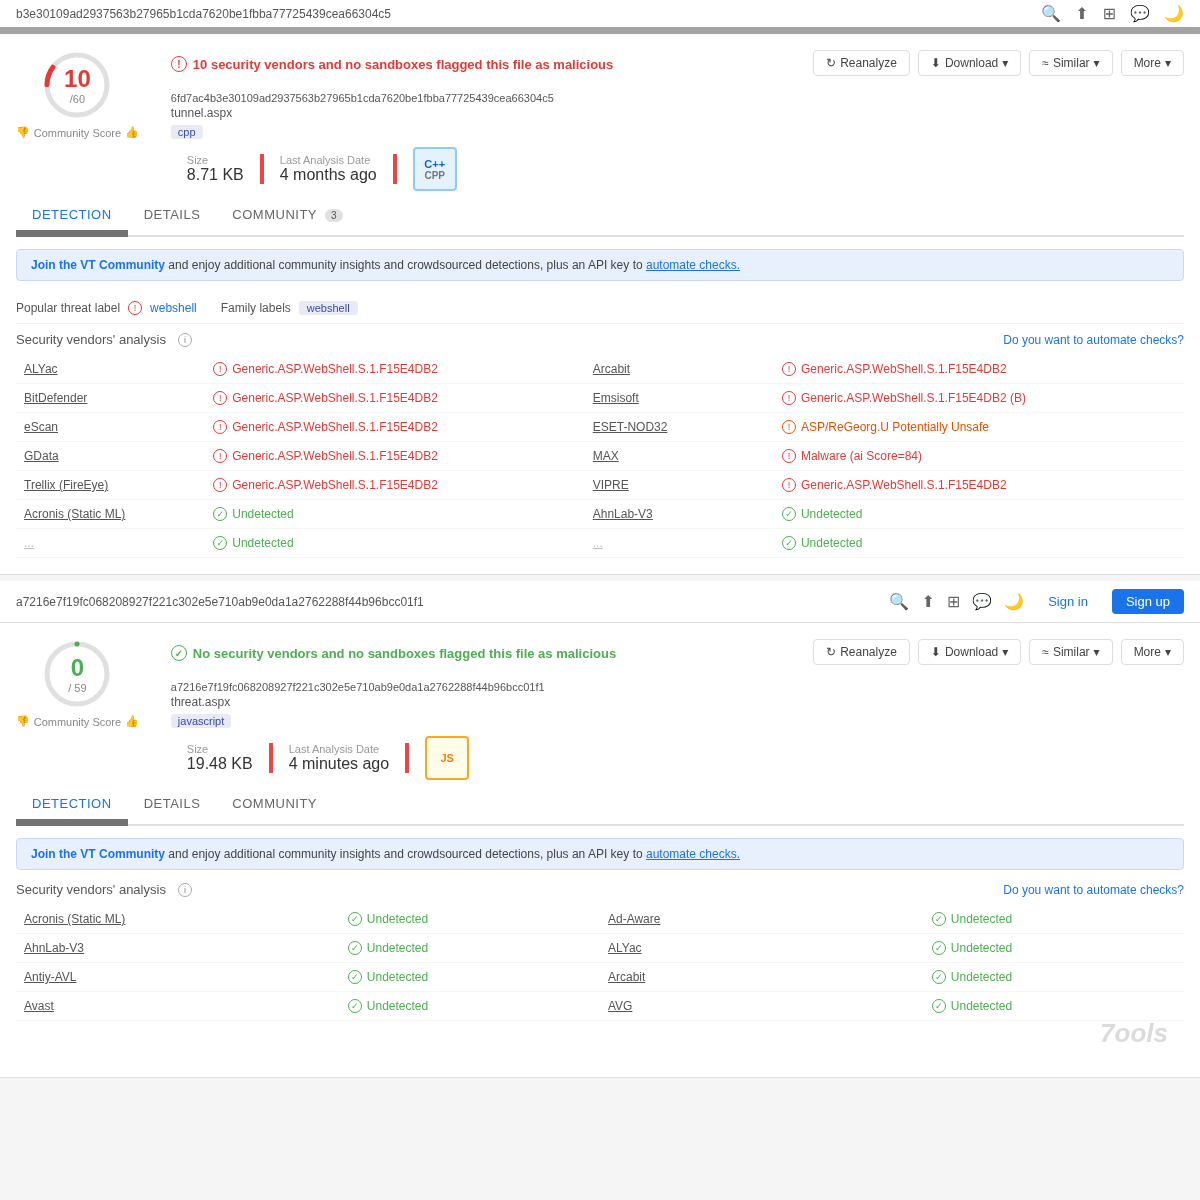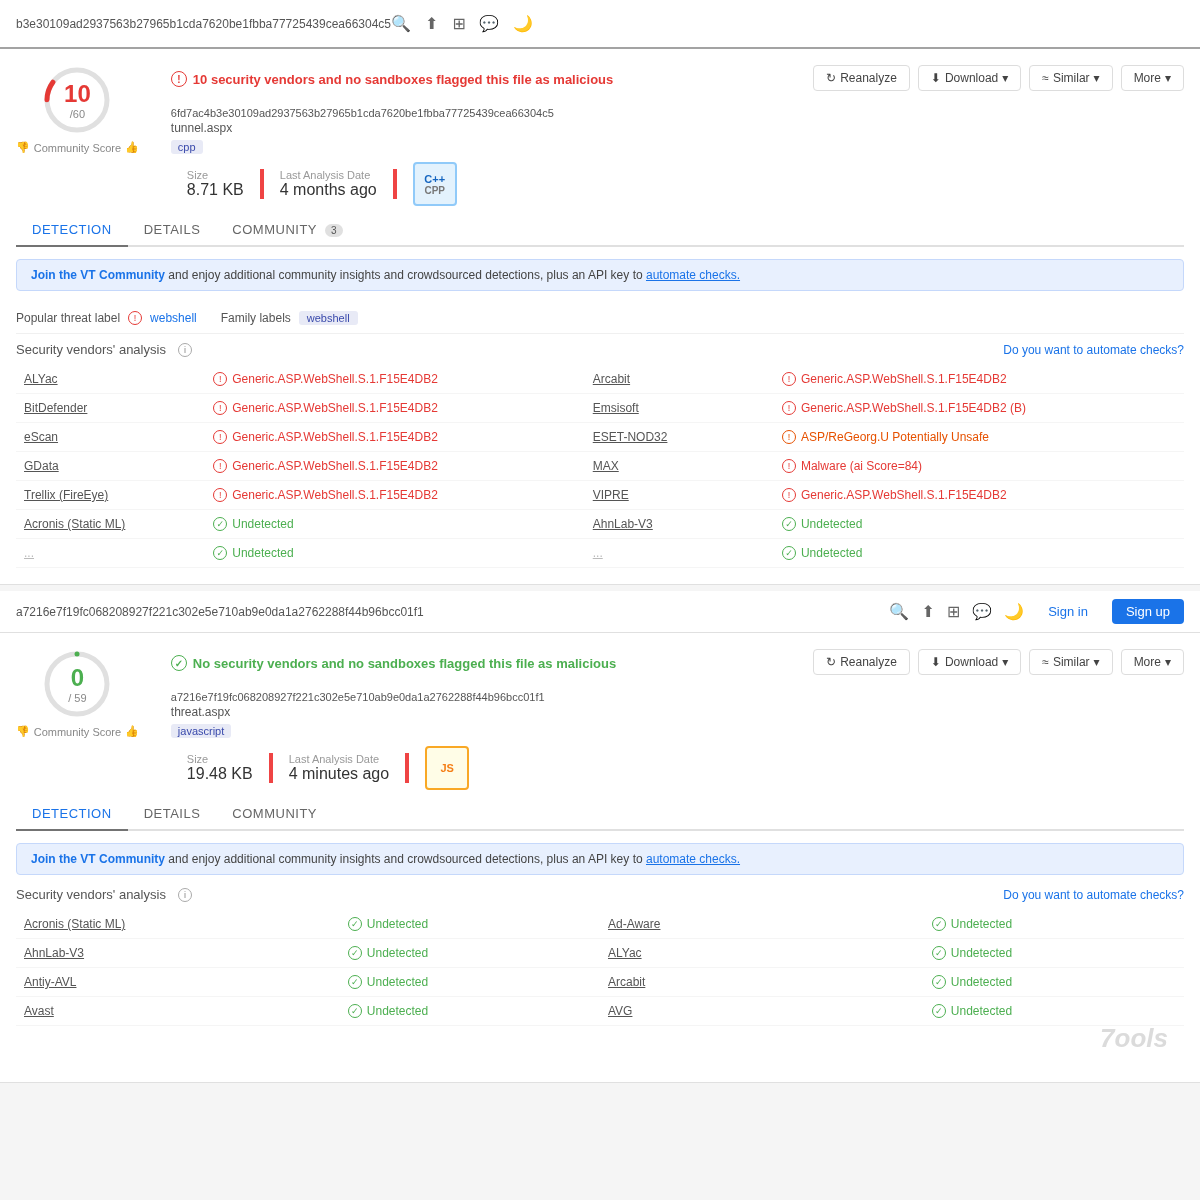--- a/index.html
+++ b/index.html
@@ -1,25 +1,25 @@
 <!DOCTYPE html>
 <html><head>
   <meta charset="utf-8">
   <style>
     * { box-sizing: border-box; margin: 0; padding: 0; }
     body { font-family: Arial, sans-serif; font-size: 13px; background: #f5f5f5; color: #333; }
 
     
     .top-bar {
       background: #fff;
-      border-bottom: 2px solid #a3a3a3;
-      padding: 14px 16px;
-      display: flex;
-      align-items: center;
-      justify-content: flex-start;
+      border-bottom: 7px solid #a3a3a3;
+      padding: 4px 16px;
+      display: flex;
+      align-items: center;
+      justify-content: space-between;
     }
     .top-bar-hash { font-size: 12px; color: #555; }
     .top-bar-icons { display: flex; gap: 14px; align-items: center; color: #666; font-size: 16px; }
 
     .section-container {
       background: #fff;
       margin-bottom: 0;
       padding: 16px;
       border-bottom: 1px solid #e0e0e0;
     }
@@ -143,21 +143,21 @@
       font-size: 13px;
       cursor: pointer;
       color: #666;
       border-bottom: 2px solid transparent;
       margin-bottom: -2px;
       font-weight: 500;
       letter-spacing: 0.5px;
     }
     .tab.active {
       color: #1a73e8;
-      border-bottom: 2px solid #737373;
+      border-bottom: 7px solid #737373;
     }
     .tab .badge {
       background: #e0e0e0;
       border-radius: 10px;
       padding: 1px 6px;
       font-size: 10px;
       color: #555;
       margin-left: 4px;
     }
 

